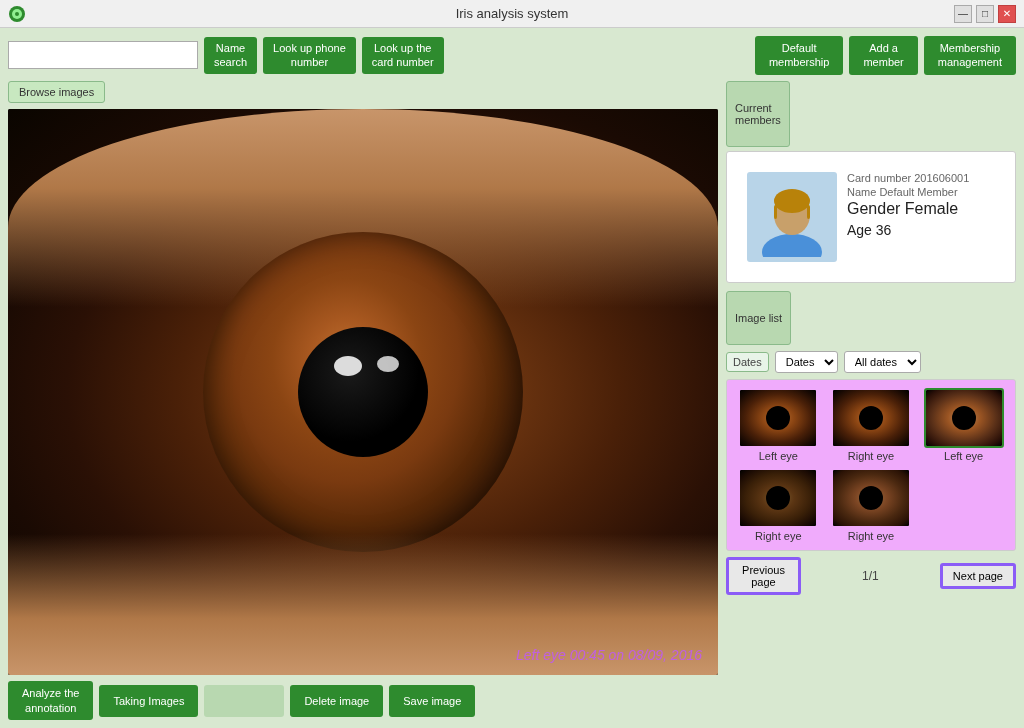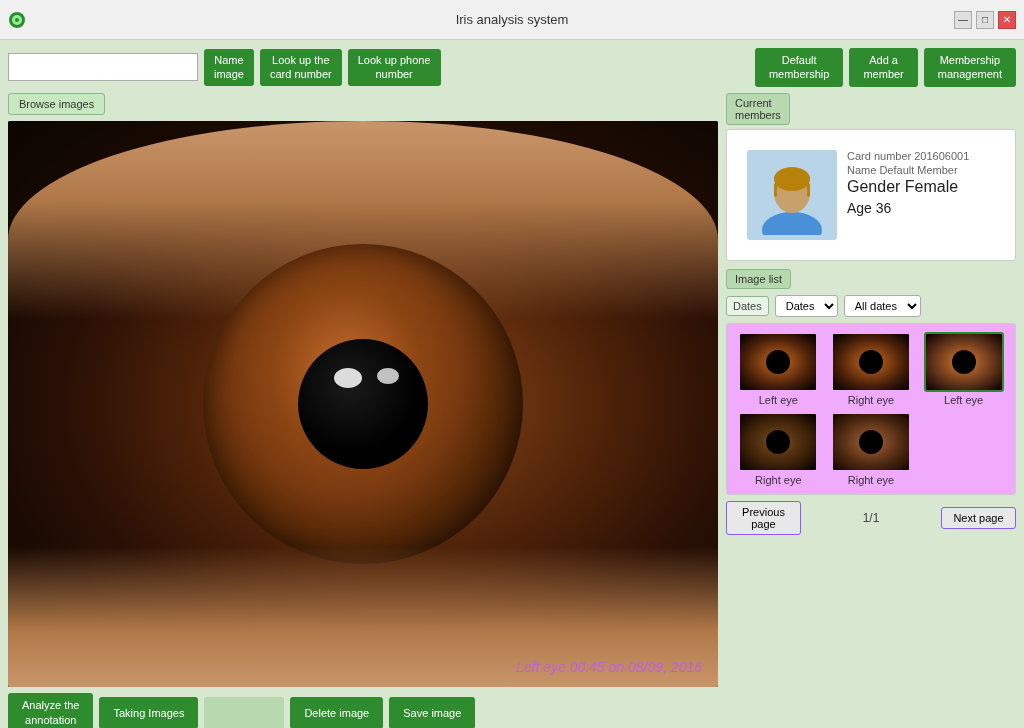--- a/index.html
+++ b/index.html
@@ -9,21 +9,21 @@
       background: #d8e8d0;
       width: 1024px;
       height: 728px;
       overflow: hidden;
       position: relative;
     }
 
     
     .titlebar {
       background: #f0f0f0;
-      height: 40px;
+      height: 28px;
       display: flex;
       align-items: center;
       justify-content: space-between;
       padding: 0 8px;
       border-bottom: 1px solid #ccc;
       position: relative;
     }
     .titlebar-logo {
       width: 18px;
       height: 18px;
@@ -232,21 +232,21 @@
       display: flex;
       flex-direction: column;
       gap: 8px;
     }
 
     
     .section-label {
       background: #b8d8b0;
       border: 1px solid #8aba8a;
       border-radius: 3px;
-      padding: 3px 8px;
+      padding: 20px 8px;
       font-size: 11px;
       color: #333;
       display: inline-block;
       align-self: flex-start;
     }
     .member-card {
       background: white;
       border: 1px solid #ccc;
       border-radius: 3px;
       padding: 20px;
@@ -365,21 +365,21 @@
 
     
     .pagination-row {
       display: flex;
       align-items: center;
       justify-content: space-between;
       gap: 4px;
     }
     .btn-page {
       background: #e8e8e8;
-      border: 1px solid #8b5cf6;
+      border: 3px solid #8b5cf6;
       border-radius: 3px;
       padding: 4px 10px;
       font-size: 11px;
       cursor: pointer;
       min-width: 75px;
     }
     .page-indicator {
       font-size: 12px;
       color: #444;
       text-align: center;
@@ -410,25 +410,25 @@
     <div class="titlebar-btn">□</div>
     <div class="titlebar-btn close">✕</div>
   </div>
 </div>
 
 <div class="main">
 
   <div class="toolbar">
     <input class="search-input" type="text" placeholder="" style="">
     <button class="btn-green" style="white-space:pre-line">Name
-image</button>
+search</button>
+    <button class="btn-green" style="white-space:pre-line">Look up phone
+number</button>
     <button class="btn-green" style="white-space:pre-line">Look up the
 card number</button>
-    <button class="btn-green" style="white-space:pre-line">Look up phone
-number</button>
     <div class="toolbar-spacer"></div>
     <button class="btn-green-lg" style="white-space:pre-line">Default
 membership</button>
     <button class="btn-green-lg" style="white-space:pre-line">Add a
 member</button>
     <button class="btn-green-lg" style="white-space:pre-line">Membership
 management</button>
   </div>
 
   <div class="content-area">

